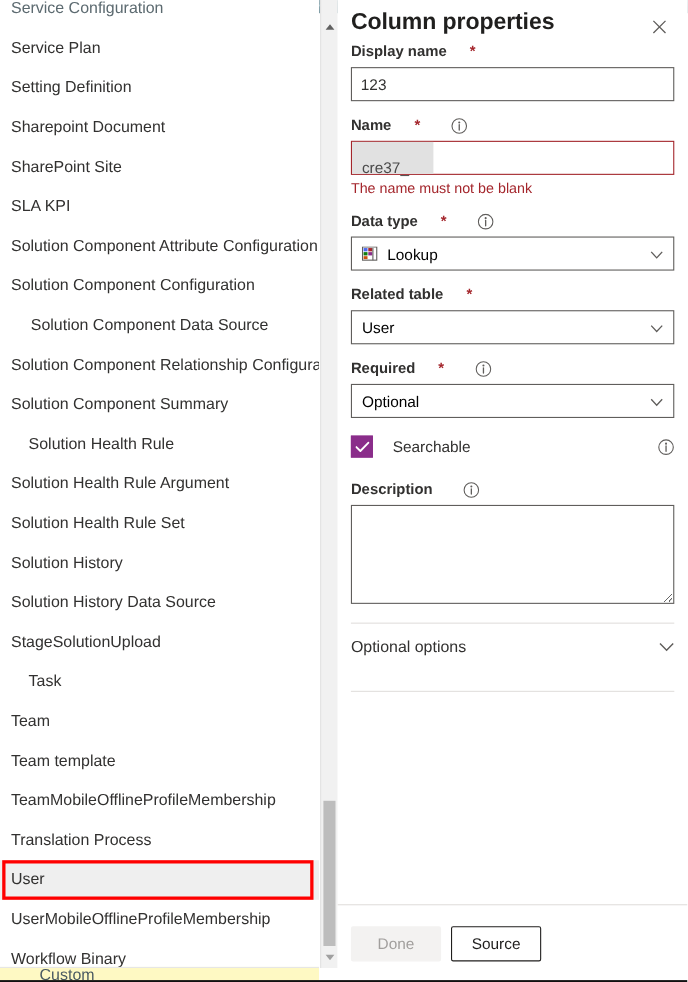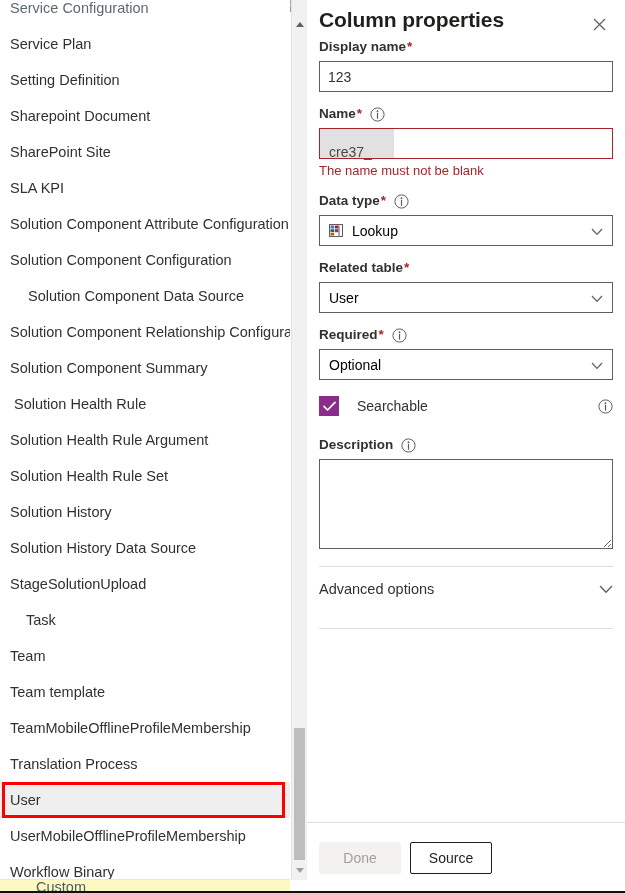--- a/index.html
+++ b/index.html
@@ -169,21 +169,21 @@
   }
 
   .field { margin-bottom: 13px; }
   .field-label {
     font-size: 13.5px;
     font-weight: 600;
     color: #323130;
     margin-bottom: 5px;
     display: flex;
     align-items: center;
-    gap: 0;
+    gap: 20px;
     line-height: 18px;
   }
   .req-star {
     color: #a4262c;
     font-weight: 600;
     font-size: 13.5px;
     margin-left: 1px;
   }
   .info-icon {
     display: inline-flex;
@@ -397,21 +397,21 @@
       <div class="list-item" style="position: absolute; left: 0px; top: 26px; width: 290px;">Service Plan</div>
       <div class="list-item" style="position: absolute; left: 0px; top: 62px; width: 290px;">Setting Definition</div>
       <div class="list-item" style="position: absolute; left: 0px; top: 98px; width: 290px;">Sharepoint Document</div>
       <div class="list-item" style="position: absolute; left: 0px; top: 134px; width: 290px;">SharePoint Site</div>
       <div class="list-item" style="position: absolute; left: 0px; top: 170px; width: 290px;">SLA KPI</div>
       <div class="list-item" style="position: absolute; left: 0px; top: 206px; width: 290px;">Solution Component Attribute Configuration</div>
       <div class="list-item" style="position: absolute; left: 0px; top: 242px; width: 290px;">Solution Component Configuration</div>
       <div class="list-item" style="position: absolute; left: 0px; top: 278px; width: 272px; padding-left: 28px;">Solution Component Data Source</div>
       <div class="list-item" style="position: absolute; left: 0px; top: 314px; width: 290px;">Solution Component Relationship Configurati</div>
       <div class="list-item" style="position: absolute; left: 0px; top: 350px; width: 290px;">Solution Component Summary</div>
-      <div class="list-item" style="position: absolute; left: 4px; top: 386px; width: 290px;">Solution Health Rule</div>
+      <div class="list-item" style="position: absolute; left: 16px; top: 386px; width: 290px;">Solution Health Rule</div>
       <div class="list-item" style="position: absolute; left: 0px; top: 422px; width: 290px;">Solution Health Rule Argument</div>
       <div class="list-item" style="position: absolute; left: 0px; top: 458px; width: 290px;">Solution Health Rule Set</div>
       <div class="list-item" style="position: absolute; left: 0px; top: 494px; width: 290px;">Solution History</div>
       <div class="list-item" style="position: absolute; left: 0px; top: 530px; width: 290px;">Solution History Data Source</div>
       <div class="list-item" style="position: absolute; left: 0px; top: 566px; width: 290px;">StageSolutionUpload</div>
       <div class="list-item" style="position: absolute; left: 0px; top: 602px; width: 290px; margin-left: 16px;">Task</div>
       <div class="list-item" style="position: absolute; left: 0px; top: 638px; width: 290px;">Team</div>
       <div class="list-item" style="position: absolute; left: 0px; top: 674px; width: 290px;">Team template</div>
       <div class="list-item" style="position: absolute; left: 0px; top: 710px; width: 290px;">TeamMobileOfflineProfileMembership</div>
       <div class="list-item" style="position: absolute; left: 0px; top: 746px; width: 290px;">Translation Process</div>
@@ -569,21 +569,21 @@
             <circle cx="7.5" cy="4.3" r="0.95" fill="#605e5c"></circle>
             <path d="M7.5 6.4 L7.5 11.2" stroke="#605e5c" stroke-width="1.2" stroke-linecap="round"></path>
           </svg>
         </span>
       </div>
       <textarea class="textarea" style=""></textarea>
     </div>
 
     <div class="divider"></div>
     <div class="accordion">
-      <span>Advanced options</span>
+      <span>Optional options</span>
       <span>
         <svg width="14" height="9" viewBox="0 0 14 9">
           <path d="M1 1 L7 7.2 L13 1" stroke="#605e5c" stroke-width="1.3" fill="none"></path>
         </svg>
       </span>
     </div>
     <div class="divider"></div>
 
   </div>
 

